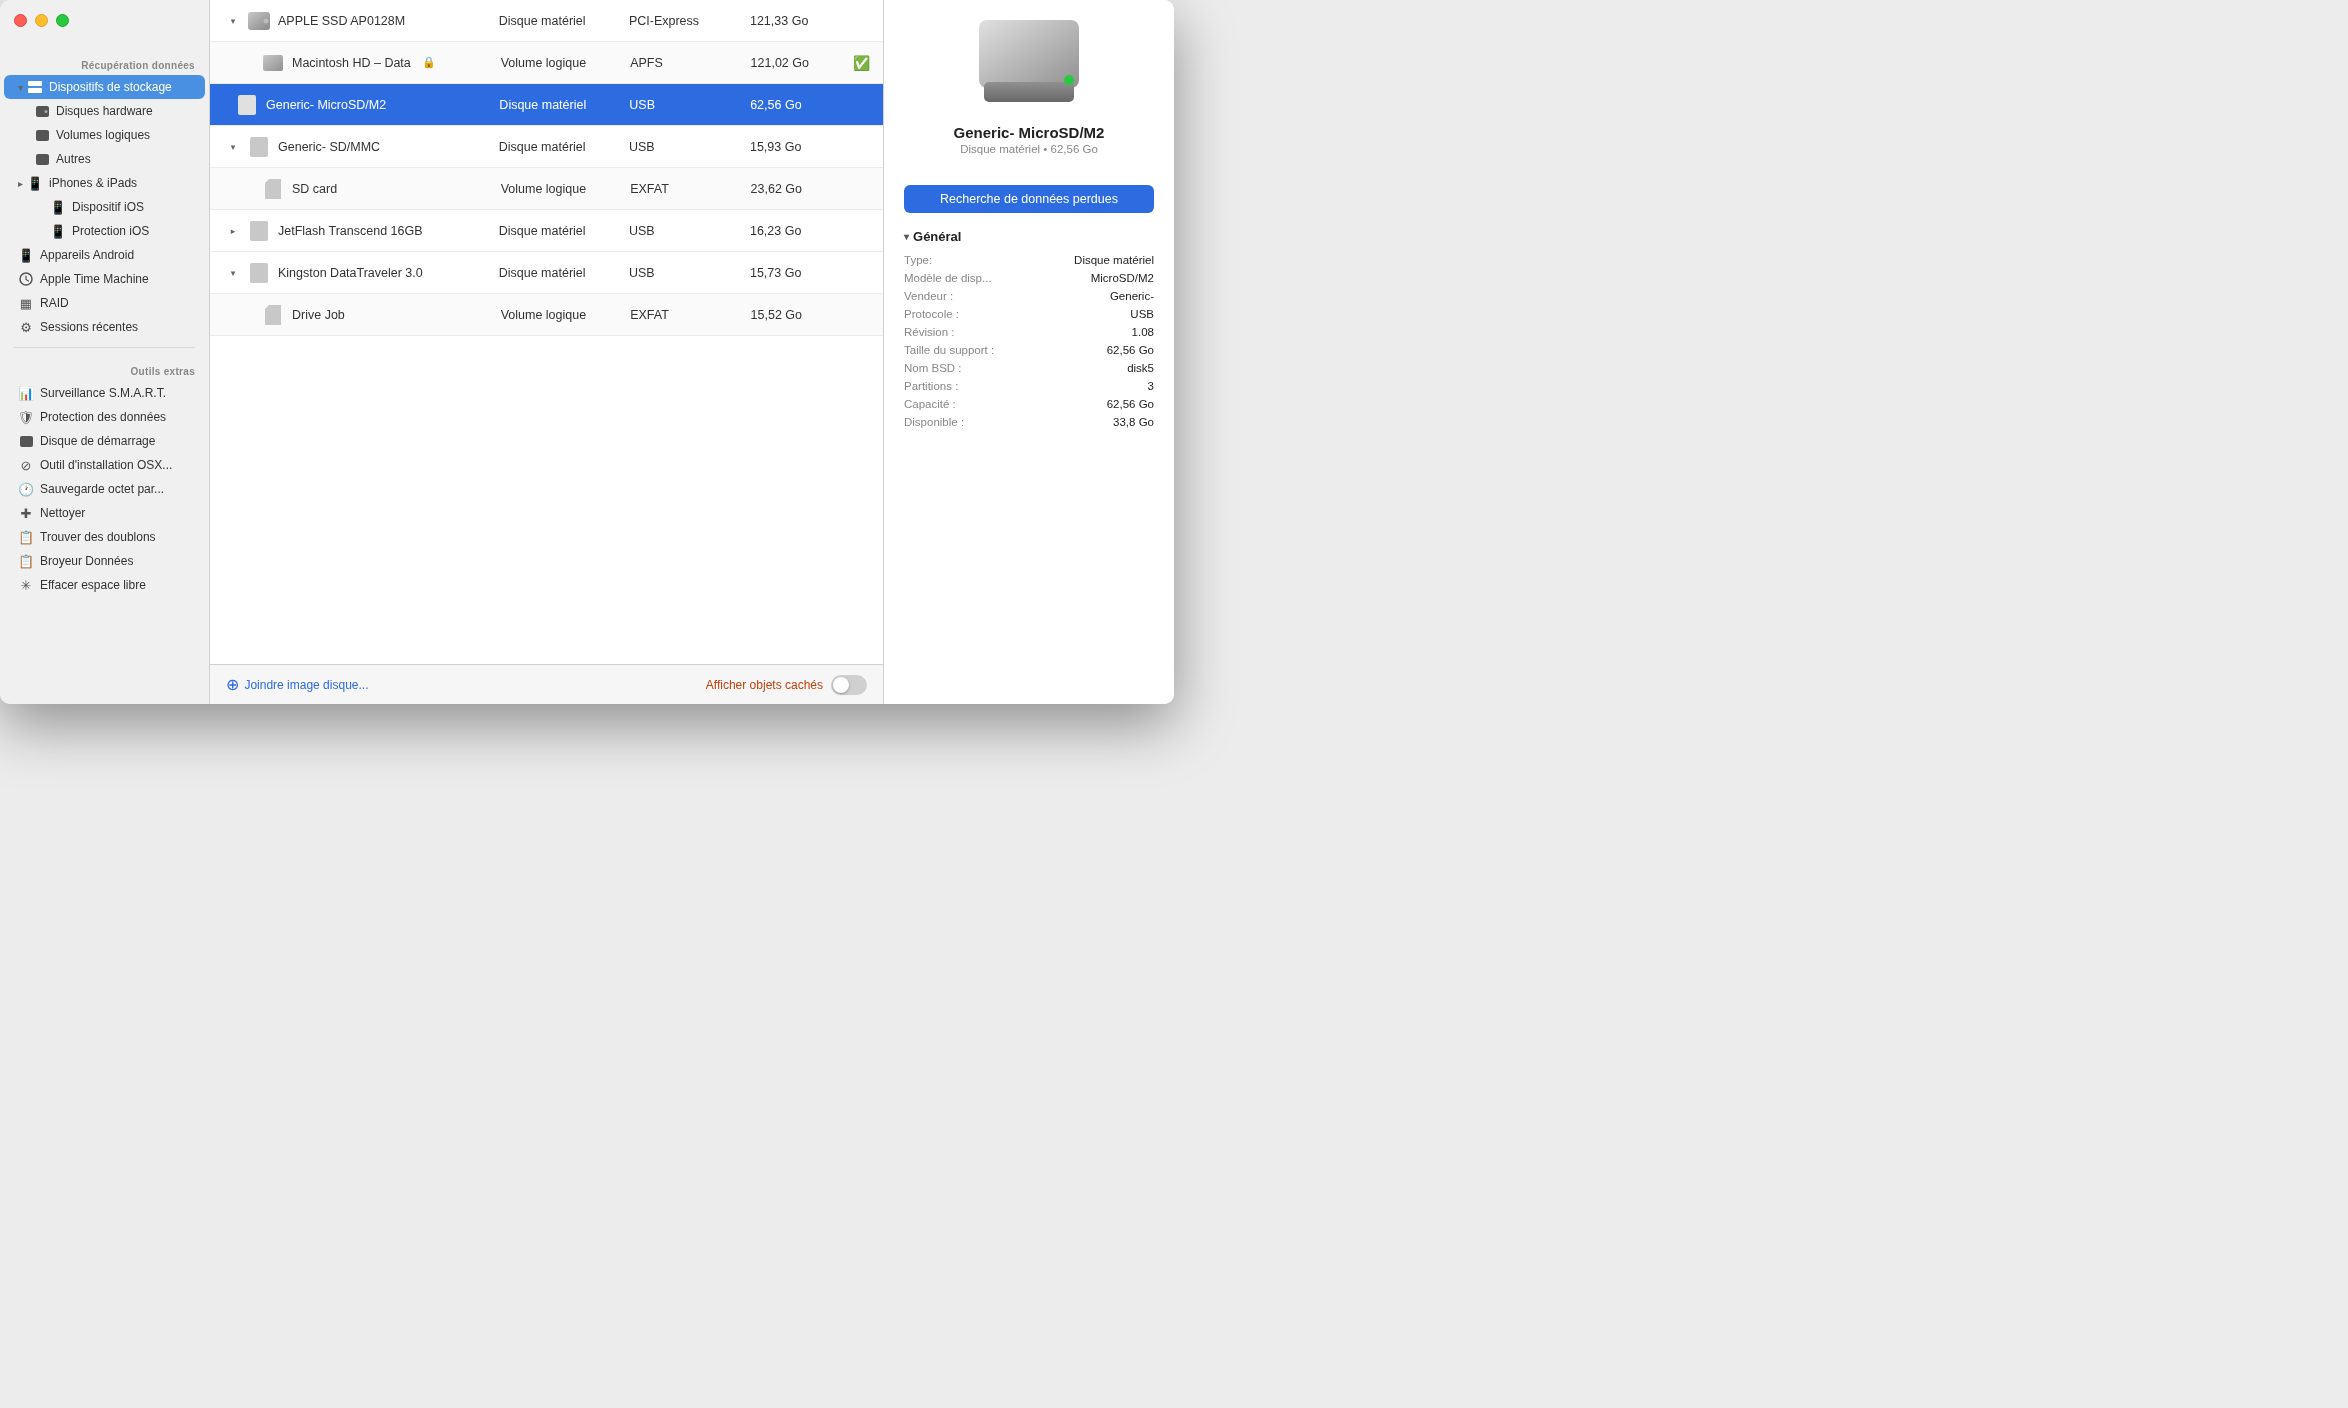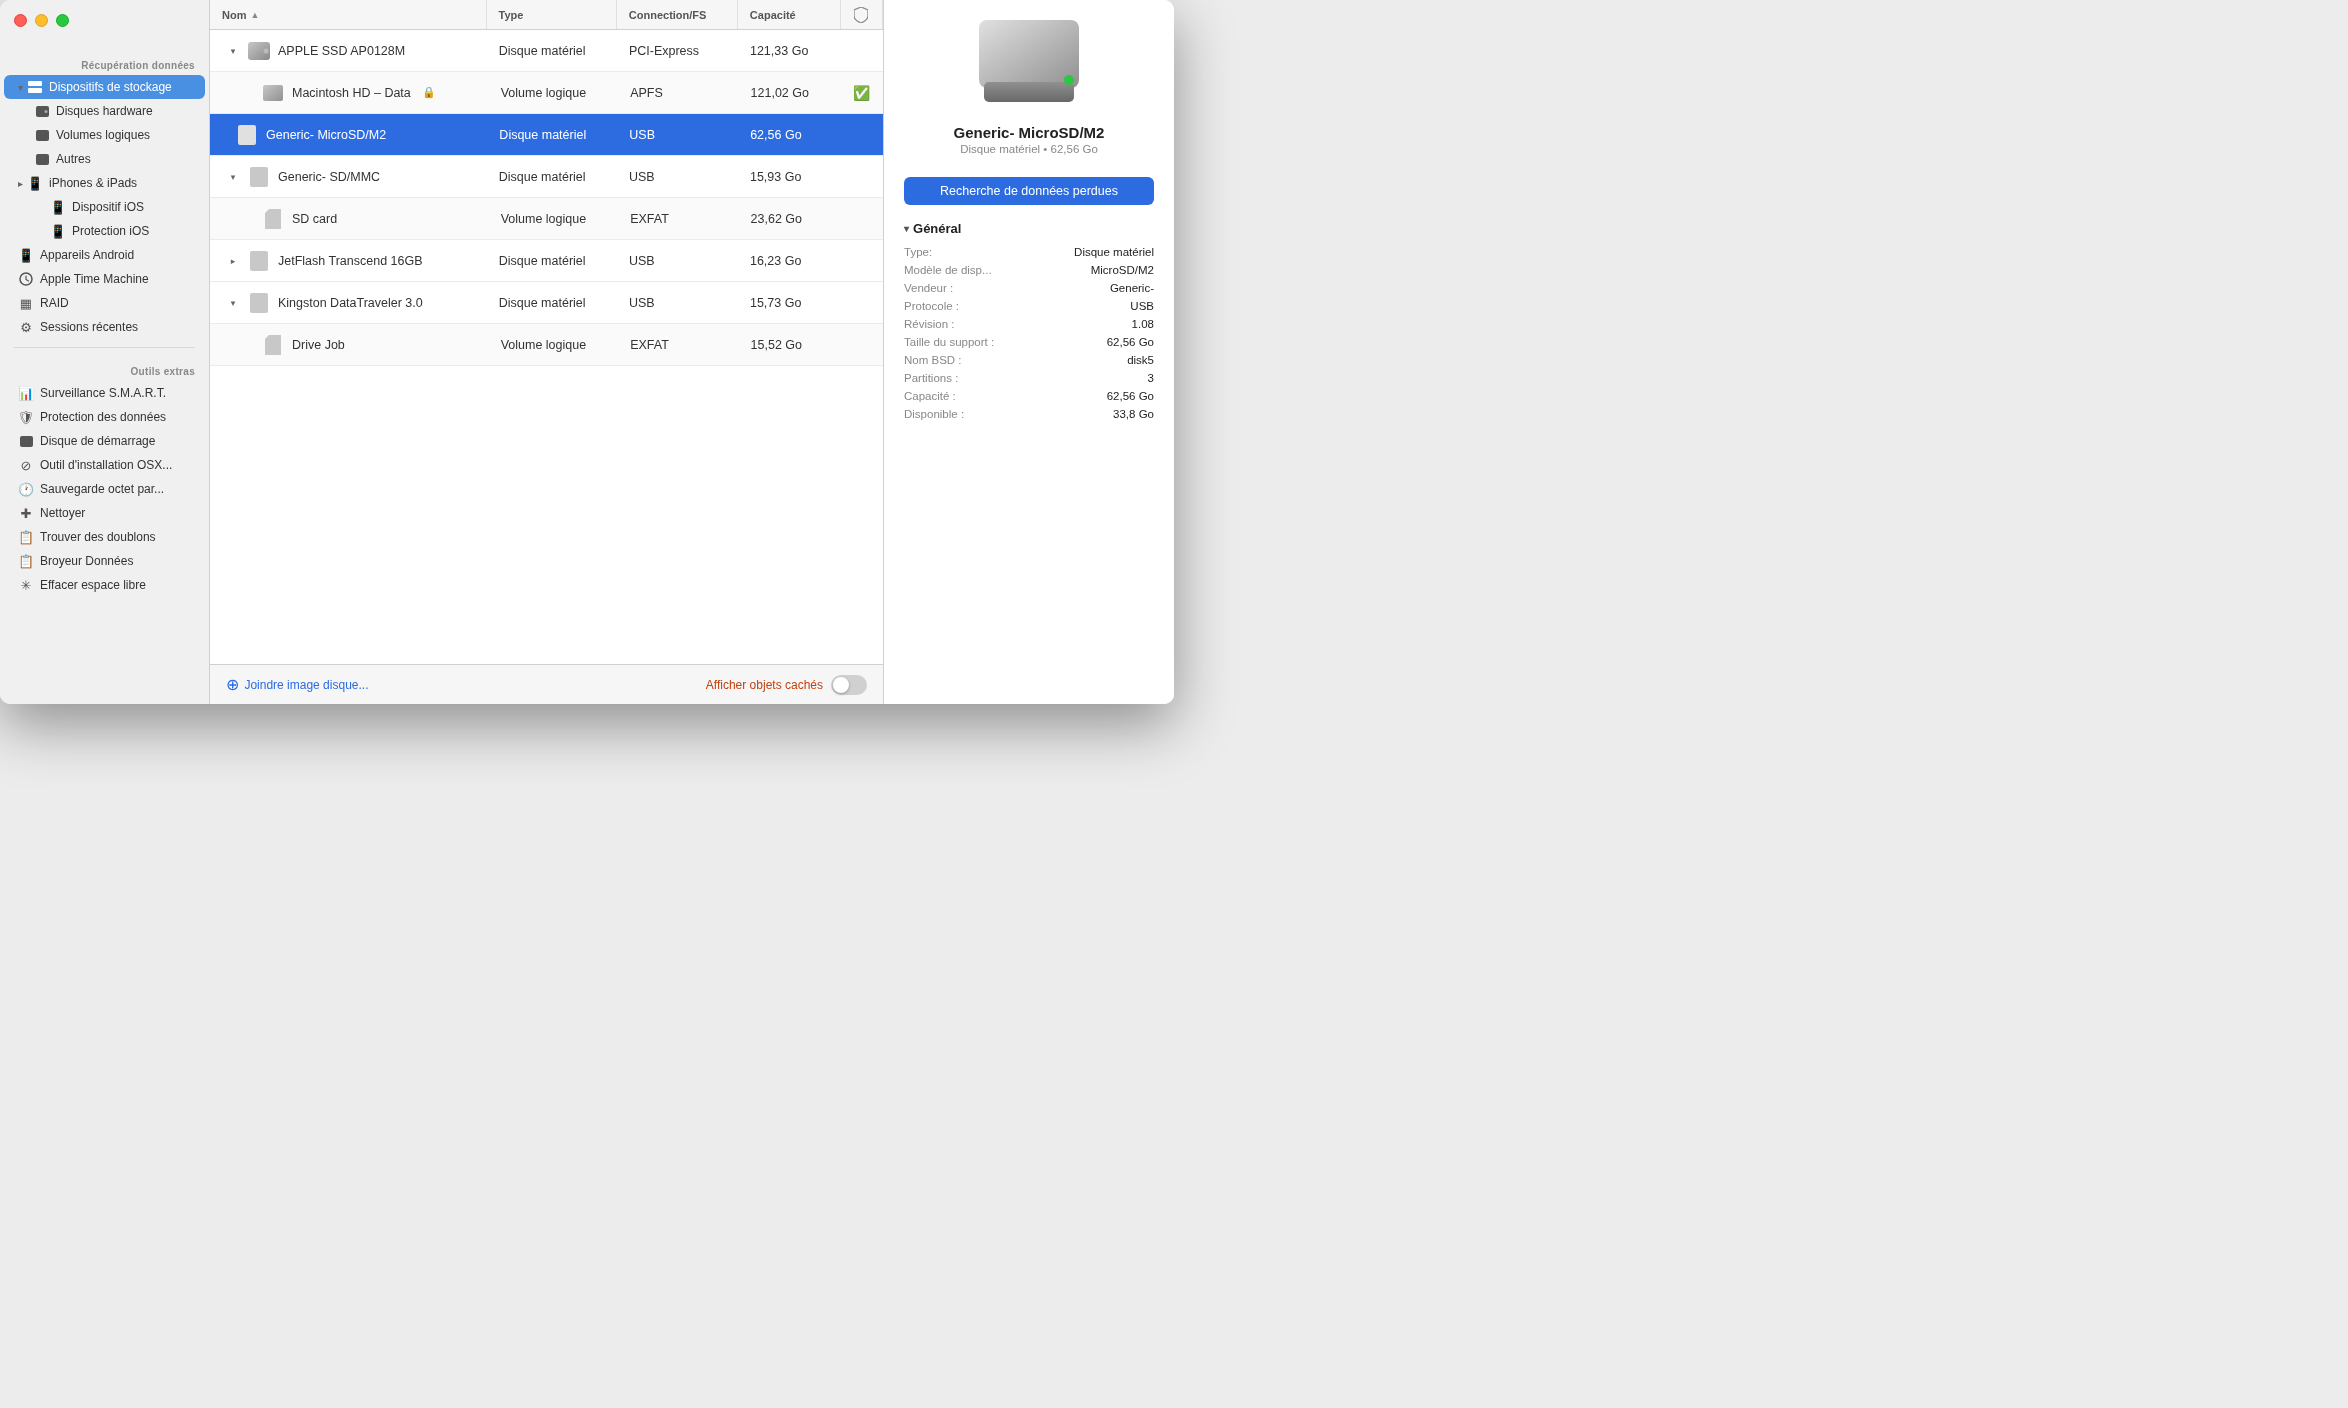--- a/index.html
+++ b/index.html
@@ -294,21 +294,21 @@
       font-size: 15px;
       font-weight: 600;
       color: #222;
       text-align: center;
       margin-bottom: 2px;
     }
     .panel-device-sub {
       font-size: 11.5px;
       color: #888;
       text-align: center;
-      margin-bottom: 22px;
+      margin-bottom: 30px;
     }
     .search-btn {
       background: #2c6be0;
       color: white;
       border: none;
       border-radius: 6px;
       padding: 7px 0;
       font-size: 12.5px;
       font-weight: 500;
       cursor: pointer;
@@ -487,40 +487,20 @@
     <span>Effacer espace libre</span>
   </div>
 </div>
 
 <div class="main">
 
 
   <div class="content-wrapper">
     <div class="table-area">
 
-      <div class="table-header">
-        <div class="th nom">
-          <span>Nom</span>
-          <span class="th-sort">▲</span>
-        </div>
-        <div class="th type">
-          <span>Type</span>
-        </div>
-        <div class="th conn">
-          <span>Connection/FS</span>
-        </div>
-        <div class="th cap">
-          <span>Capacité</span>
-        </div>
-        <div class="th shield">
-          <svg width="14" height="16" viewBox="0 0 14 16">
-            <path d="M7 0 L14 3 L14 9 C14 13 7 16 7 16 C7 16 0 13 0 9 L0 3 Z" fill="none" stroke="#888" stroke-width="1.3"></path>
-          </svg>
-        </div>
-      </div>
 
       <div class="table-body">
 
         <div class="table-row">
           <div class="cell nom">
             <span class="row-chevron" style="margin-left:4px">▾</span>
             <div class="disk-icon">
               <svg width="22" height="18" viewBox="0 0 22 18">
                   <rect x="0" y="0" width="22" height="18" rx="3" fill="url(#hdd-grad)"></rect>
                   <defs>

